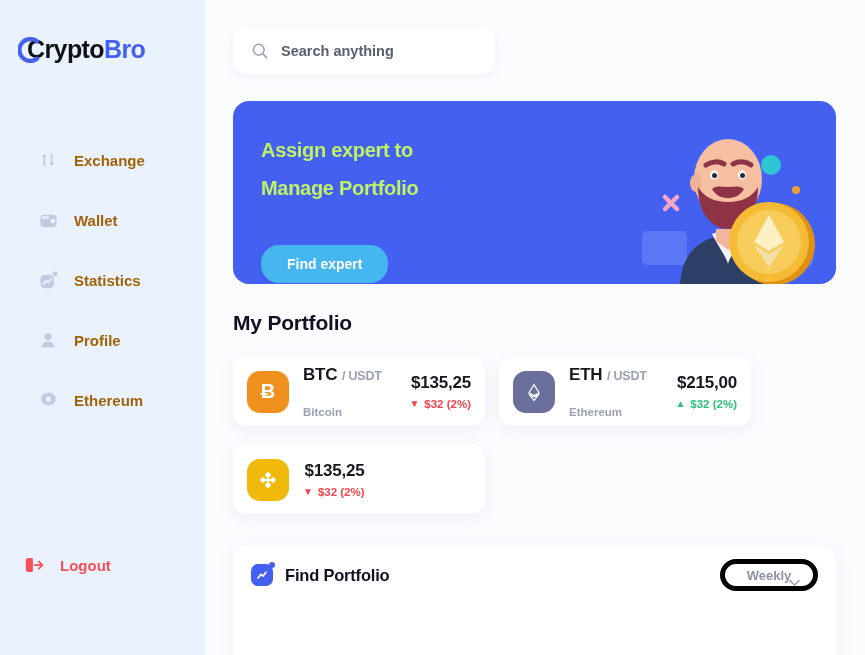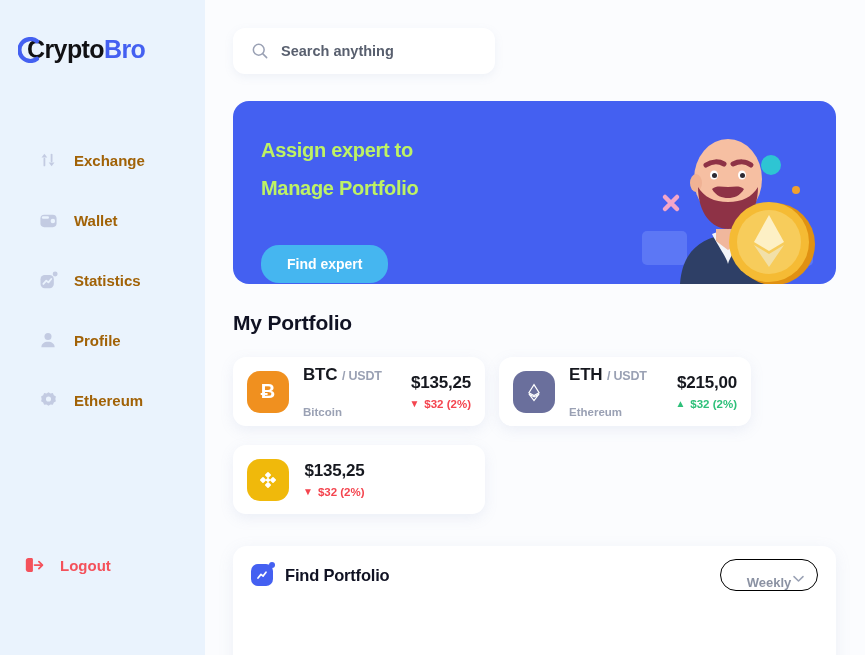--- a/index.html
+++ b/index.html
@@ -158,22 +158,22 @@
     margin-right: 12px; position: relative; flex: 0 0 22px;
   }
   .panel-ico .dot {
     position: absolute; right: -2px; top: -2px;
     width: 6px; height: 6px; border-radius: 50%; background: #4460f1;
   }
   .panel-title { font-size: 16.5px; font-weight: bold; color: #101223; letter-spacing: -0.2px; }
   .panel-select {
     margin-left: auto; position: relative;
     width: 98px; height: 32px;
-    border: 1px solid #000000; border-radius: 16px;
-    display: flex; align-items: flex-end; justify-content: center;
+    border: 5px solid #000000; border-radius: 16px;
+    display: flex; align-items: center; justify-content: center;
     font-size: 13px; font-weight: bold; color: #8b92a3;
     cursor: pointer;
   }
   .panel-select .chev { position: absolute; right: 13px; top: 11px; }
 </style>
 </head>
 <body>
 
 <div class="app">
 

